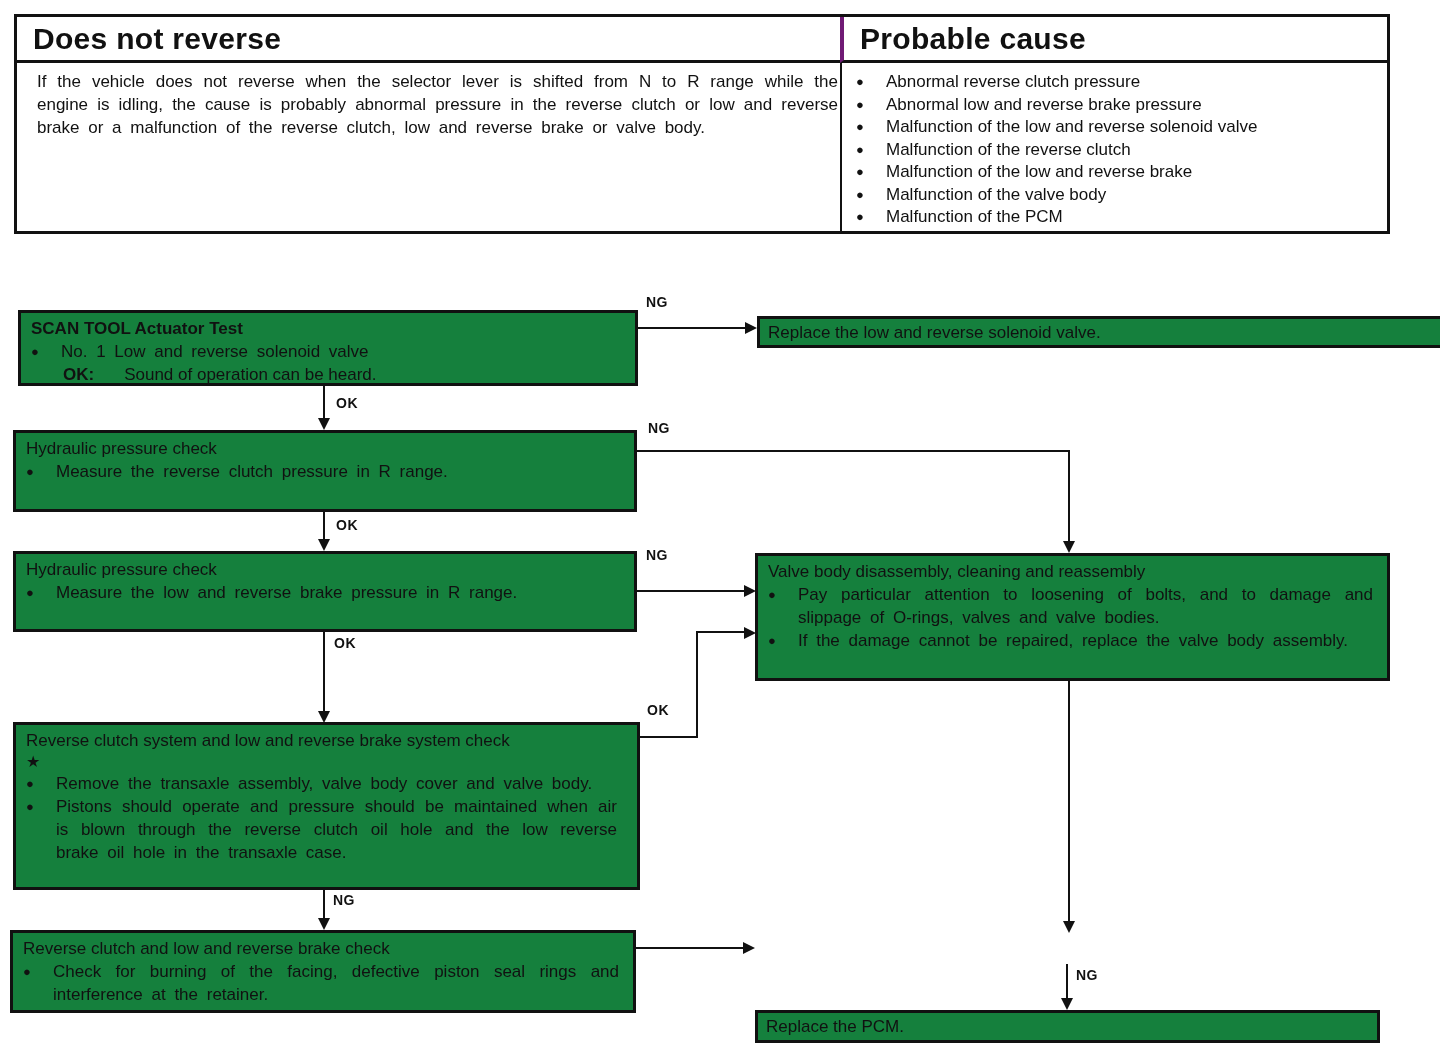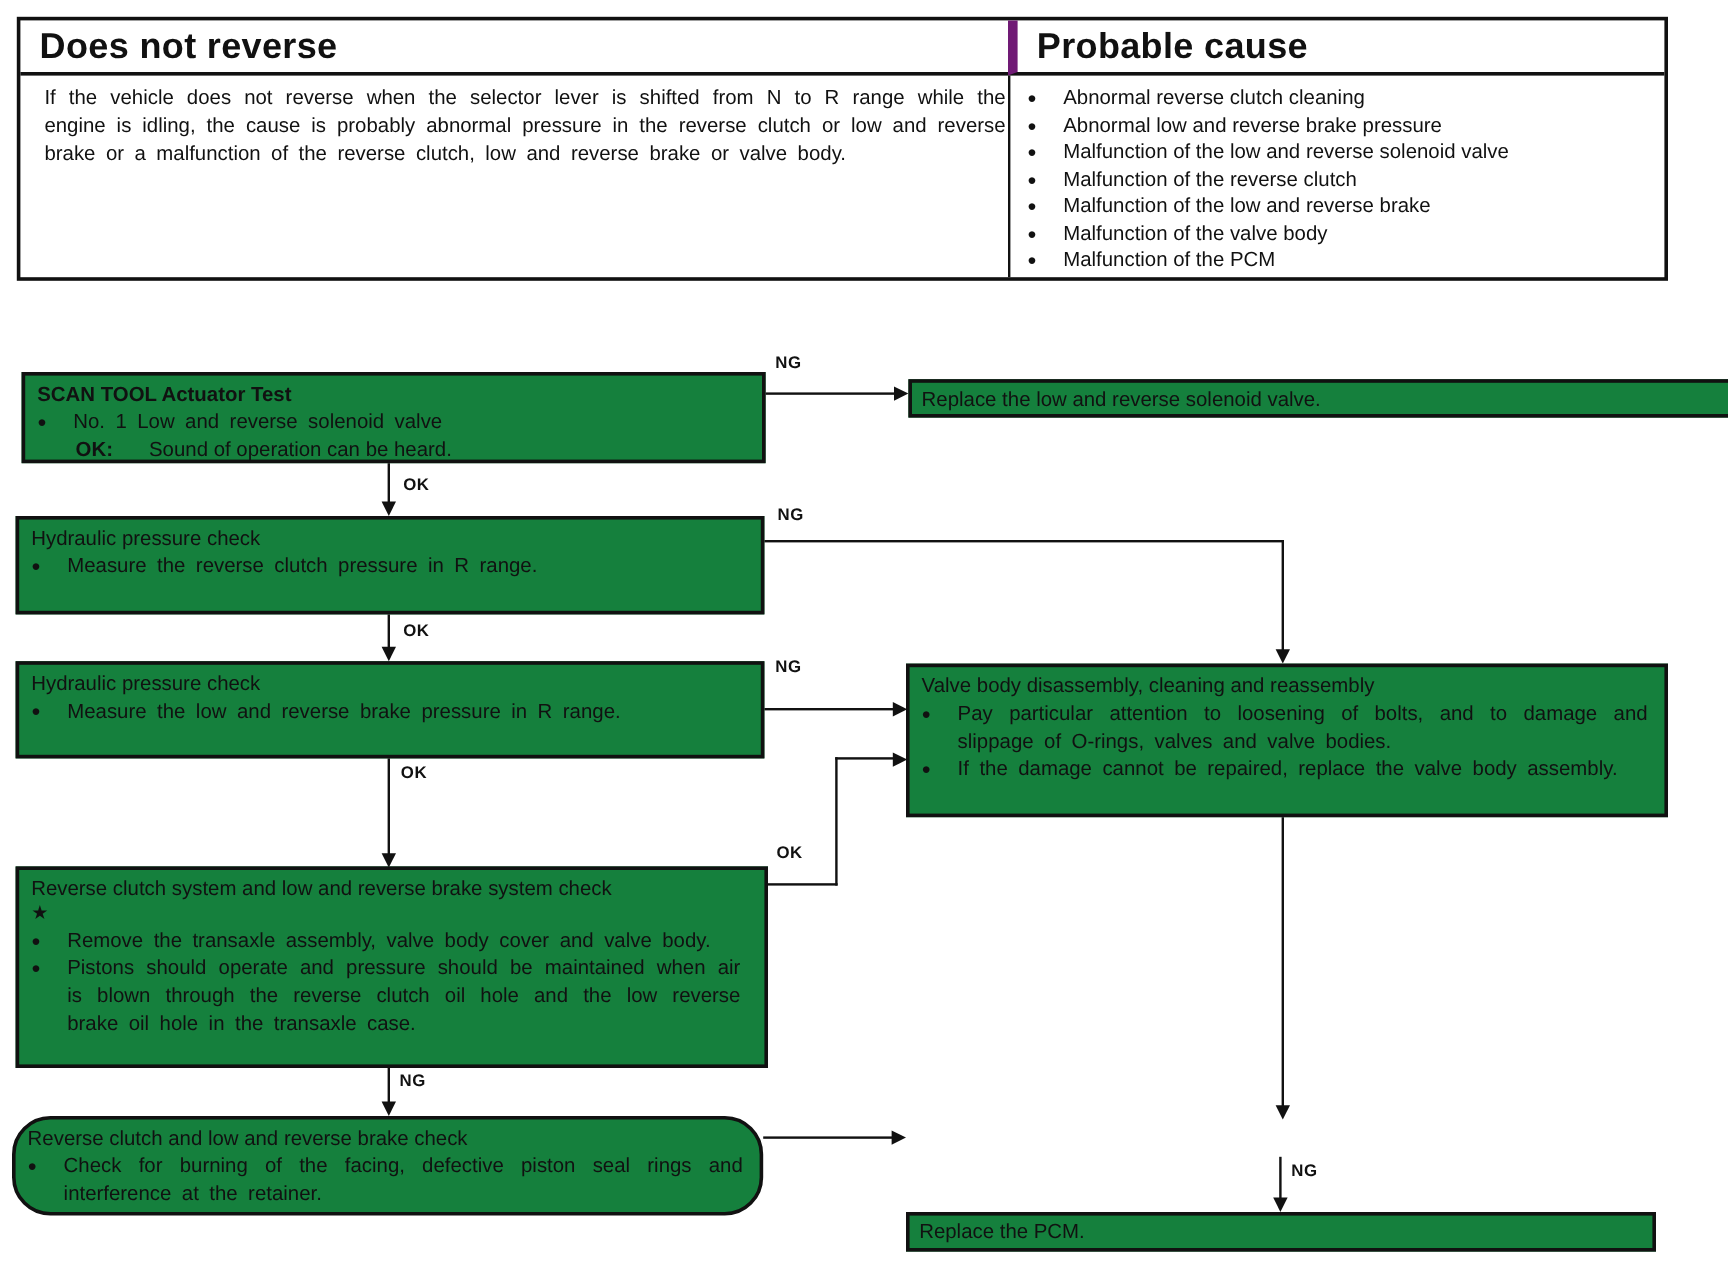--- a/index.html
+++ b/index.html
@@ -7,21 +7,21 @@
     position:relative;width:1440px;height:1056px;background:#ffffff;
     font-family:"Liberation Sans",sans-serif;color:#111111;
     -webkit-font-smoothing:antialiased;overflow:hidden;
   }
   
   .tbl{position:absolute;left:14px;top:14px;width:1376px;height:220px;
        border:3px solid #111;box-sizing:border-box;display:grid;
        grid-template-columns:823px 1fr;grid-template-rows:46px 1fr;}
   .th{border-bottom:3px solid #111;display:flex;align-items:center;
       font-size:30px;font-weight:bold;letter-spacing:.3px;padding-left:16px;box-sizing:border-box;}
-  .th.cause{border-left:8px solid #701a75;}
+  .th.cause{border-left:4px solid #701a75;}
   .td{box-sizing:border-box;font-size:17px;line-height:23px;}
   .td.symptom{padding:7px 2px 0 20px;text-align:justify;word-spacing:4px;}
   .td.cause{border-left:2px solid #111;padding:8px 4px 0 12px;}
   .cause-list{list-style:none;margin:0;padding:0;}
   .cause-list li{display:flex;line-height:22.5px;}
   .blt{width:32px;flex:0 0 32px;font-size:13px;line-height:inherit;text-align:left;padding-left:2px;box-sizing:border-box;}
   
   .fbox{position:absolute;border:3px solid #111;box-sizing:border-box;background:#15803d;
         font-size:17px;line-height:23px;padding:4px 14px 0 8px;}
   .fbox .title{padding-left:2px;}
@@ -48,21 +48,21 @@
 <div id="canvas">
 
   <div class="tbl">
     <div class="th symptom">Does not reverse</div>
     <div class="th cause">Probable cause</div>
     <div class="td symptom">If the vehicle does not reverse when the selector lever is shifted from N to R range while the engine is idling, the cause is probably abnormal pressure in the reverse clutch or low and reverse brake or a malfunction of the reverse clutch, low and reverse brake or valve body.</div>
     <div class="td cause">
       <ul class="cause-list">
         <li>
             <span class="blt">●</span>
-            <span>Abnormal reverse clutch cleaning</span>
+            <span>Abnormal reverse clutch pressure</span>
           </li>
         <li>
             <span class="blt">●</span>
             <span>Abnormal low and reverse brake pressure</span>
           </li>
         <li>
             <span class="blt">●</span>
             <span>Malfunction of the low and reverse solenoid valve</span>
           </li>
         <li>
@@ -135,21 +135,21 @@
     <div class="brow">
       <span class="blt">●</span>
       <span class="btx">Remove the transaxle assembly, valve body cover and valve body.</span>
     </div>
     <div class="brow">
       <span class="blt">●</span>
       <span class="btx">Pistons should operate and pressure should be maintained when air is blown through the reverse clutch oil hole and the low reverse brake oil hole in the transaxle case.</span>
     </div>
   </div>
 
-  <div class="fbox" style="left:10px;top:930px;width:626px;height:83px;border-radius:32px;">
+  <div class="fbox" style="left:10px;top:930px;width:626px;height:83px;">
     <div class="title">Reverse clutch and low and reverse brake check</div>
     <div class="brow">
       <span class="blt">●</span>
       <span class="btx">Check for burning of the facing, defective piston seal rings and interference at the retainer.</span>
     </div>
   </div>
 
 
   <div class="fbox single" style="left:755px;top:1010px;width:625px;height:33px;">
     <span>Replace the PCM.</span>

